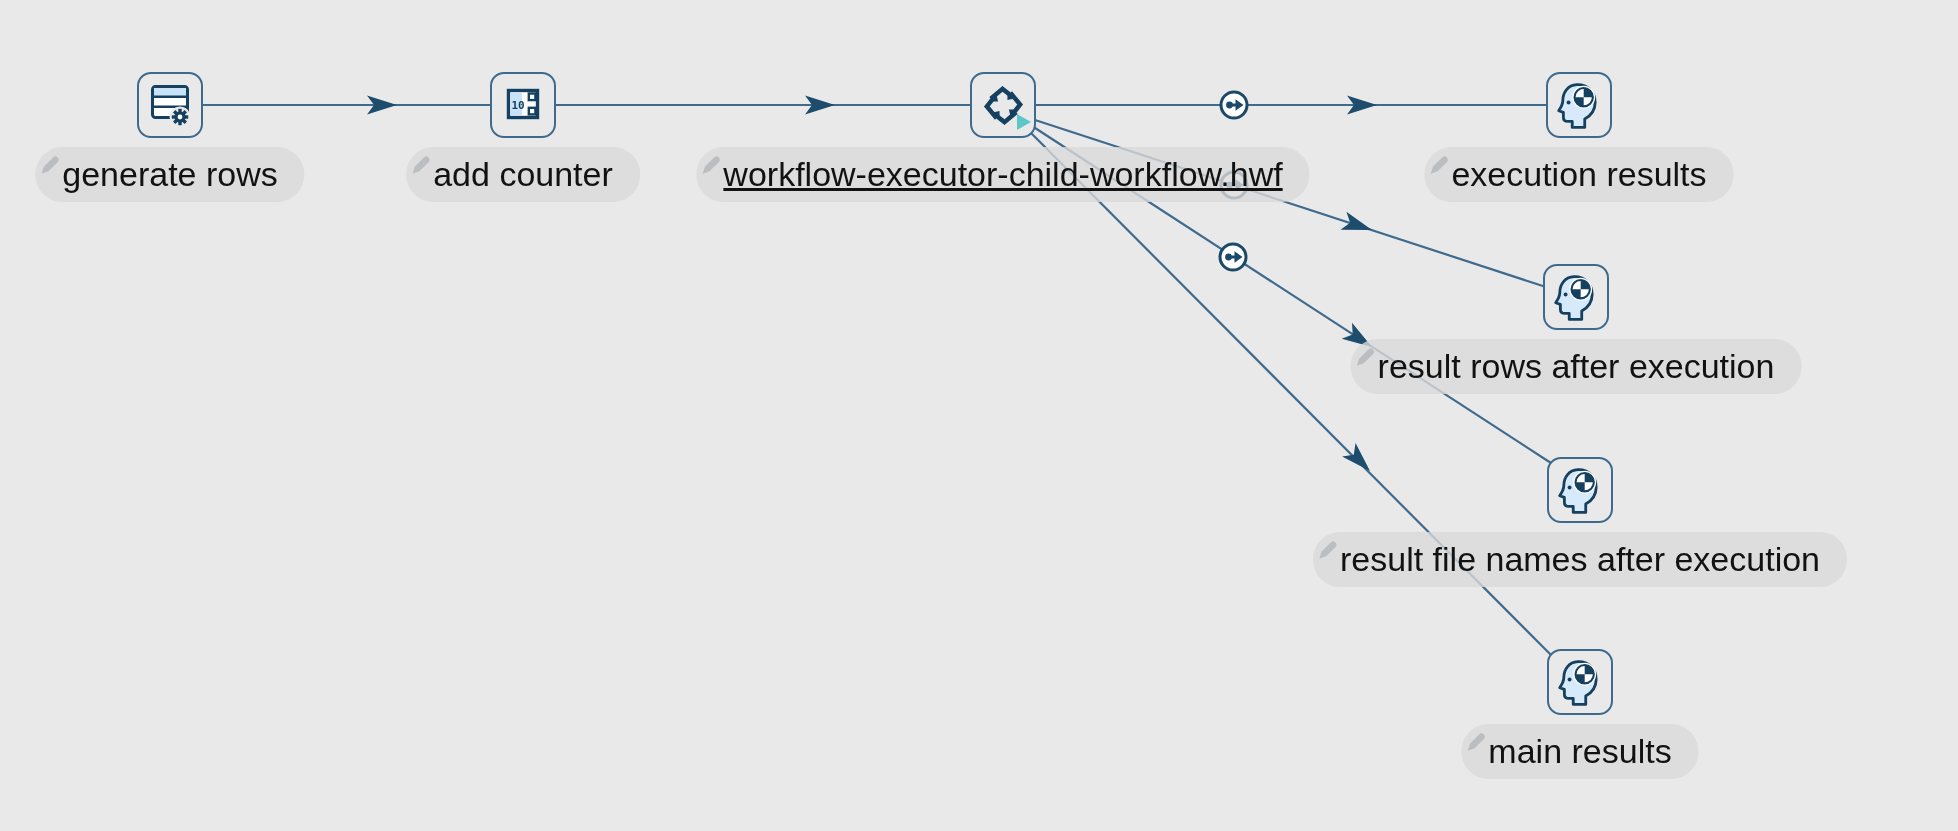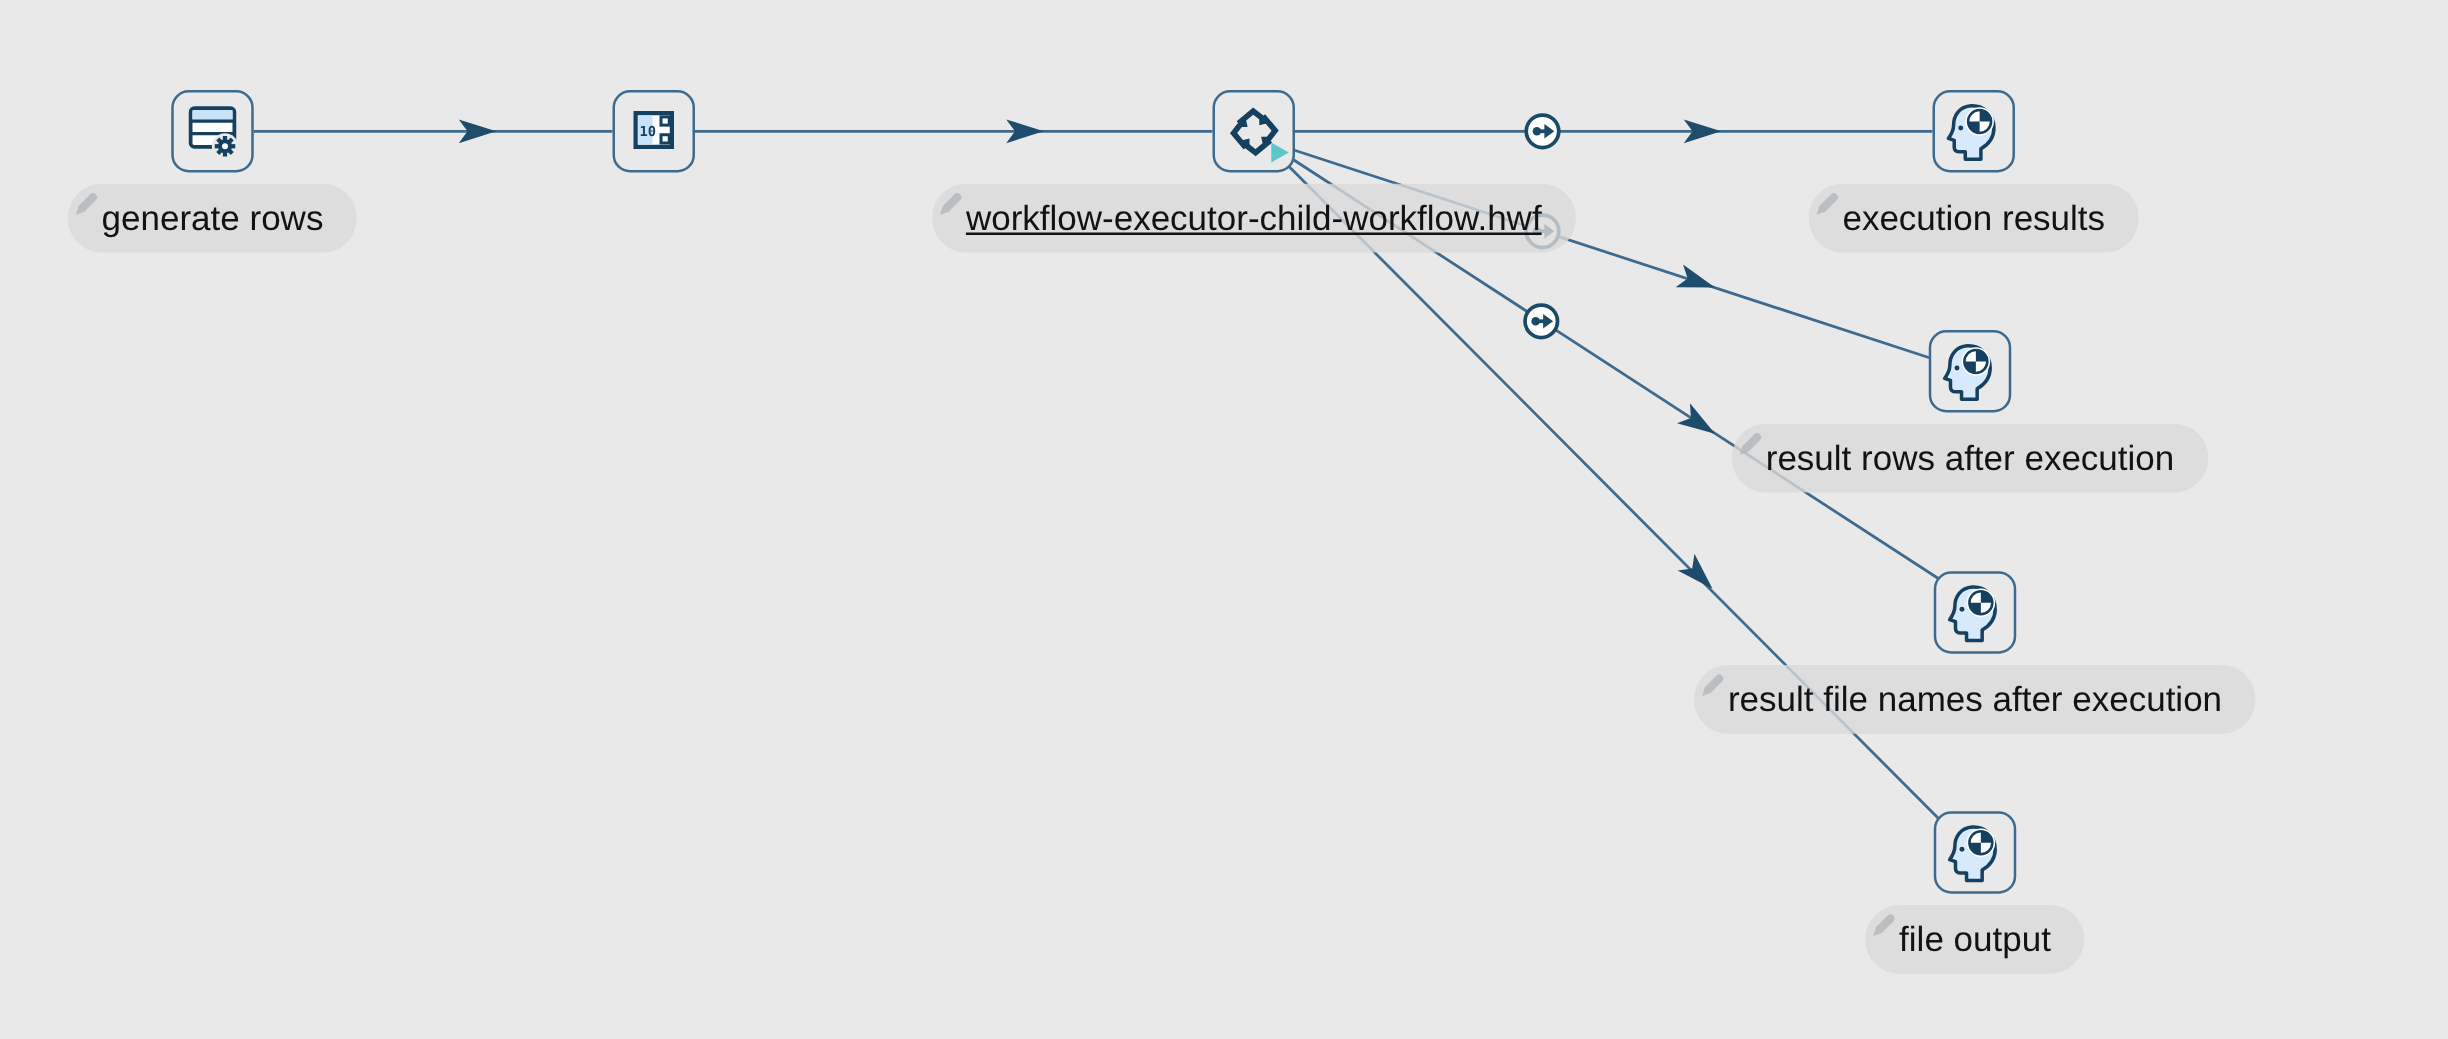--- a/index.html
+++ b/index.html
@@ -4,21 +4,21 @@
 <style>
   html,body{margin:0;padding:0;}
   body{font-family:"Liberation Sans","DejaVu Sans",sans-serif;}
   #canvas{position:relative;overflow:hidden;}
   #hop-layer{position:absolute;left:0;top:0;}
   .node{position:absolute;width:66px;height:66px;box-sizing:border-box;
         border-radius:14px;display:flex;align-items:center;justify-content:center;}
   .node-badge{position:absolute;right:3px;bottom:6px;width:0;height:0;
         border-top:8px solid transparent;border-bottom:8px solid transparent;}
   .node-label{position:absolute;height:55px;line-height:55px;padding:0 27px;
-        border-radius:27px;font-size:28px;white-space:nowrap;
+        border-radius:27px;font-size:34px;white-space:nowrap;
         transform:translateX(-50%);}
   .pencil{position:absolute;left:2px;top:-9px;width:26px;height:26px;}
   .icon-wrap{display:flex;align-items:center;justify-content:flex-end;}
 </style>
 </head>
 <body>
 
 <div id="canvas" style="width: 1958px; height: 831px; background: rgb(233, 233, 233);">
     <svg id="hop-layer" width="1958" height="831">
       <g>
@@ -60,35 +60,38 @@
         </g>
       </g>
       <g>
         <line x1="1029" y1="131" x2="1551" y2="655" stroke="#3e6a8e" stroke-width="2.2"></line>
         <polygon points="0,0 -30,-9.5 -23,0 -30,9.5" fill="#1d4c6c" transform="translate(1370,471) rotate(45.109552026176516)"></polygon>
       </g>
     </svg>
     <div class="node-label" style="left: 170px; top: 147px; background: rgba(217, 217, 218, 0.8); color: rgb(18, 18, 18);"><span class="pencil"><svg width="26" height="26" viewBox="0 0 24 24">
      <path d="M4,21 L6,14.5 L14.5,6 A3,3 0 0 1 18.8,10.3 L10.3,18.8 L4,21 Z" fill="#b5b9bc" opacity="0.85"></path>
    </svg></span><span>generate rows</span></div>
+    <div class="node-label" style="left: 523px; top: 147px; background: rgba(217, 217, 218, 0.8); color: rgb(18, 18, 18);"><span class="pencil"><svg width="26" height="26" viewBox="0 0 24 24">
+     <path d="M4,21 L6,14.5 L14.5,6 A3,3 0 0 1 18.8,10.3 L10.3,18.8 L4,21 Z" fill="#b5b9bc" opacity="0.85"></path>
+   </svg></span><span>add counter</span></div>
     <div class="node-label" style="left: 1003px; top: 147px; background: rgba(217, 217, 218, 0.8); color: rgb(18, 18, 18); text-decoration: underline;"><span class="pencil"><svg width="26" height="26" viewBox="0 0 24 24">
      <path d="M4,21 L6,14.5 L14.5,6 A3,3 0 0 1 18.8,10.3 L10.3,18.8 L4,21 Z" fill="#b5b9bc" opacity="0.85"></path>
    </svg></span><span>workflow-executor-child-workflow.hwf</span></div>
     <div class="node-label" style="left: 1576px; top: 339px; background: rgba(217, 217, 218, 0.8); color: rgb(18, 18, 18);"><span class="pencil"><svg width="26" height="26" viewBox="0 0 24 24">
      <path d="M4,21 L6,14.5 L14.5,6 A3,3 0 0 1 18.8,10.3 L10.3,18.8 L4,21 Z" fill="#b5b9bc" opacity="0.85"></path>
    </svg></span><span>result rows after execution</span></div>
     <div class="node-label" style="left: 1579px; top: 147px; background: rgba(217, 217, 218, 0.8); color: rgb(18, 18, 18);"><span class="pencil"><svg width="26" height="26" viewBox="0 0 24 24">
      <path d="M4,21 L6,14.5 L14.5,6 A3,3 0 0 1 18.8,10.3 L10.3,18.8 L4,21 Z" fill="#b5b9bc" opacity="0.85"></path>
    </svg></span><span>execution results</span></div>
     <div class="node-label" style="left: 1580px; top: 532px; background: rgba(217, 217, 218, 0.8); color: rgb(18, 18, 18);"><span class="pencil"><svg width="26" height="26" viewBox="0 0 24 24">
      <path d="M4,21 L6,14.5 L14.5,6 A3,3 0 0 1 18.8,10.3 L10.3,18.8 L4,21 Z" fill="#b5b9bc" opacity="0.85"></path>
    </svg></span><span>result file names after execution</span></div>
     <div class="node-label" style="left: 1580px; top: 724px; background: rgba(217, 217, 218, 0.8); color: rgb(18, 18, 18);"><span class="pencil"><svg width="26" height="26" viewBox="0 0 24 24">
      <path d="M4,21 L6,14.5 L14.5,6 A3,3 0 0 1 18.8,10.3 L10.3,18.8 L4,21 Z" fill="#b5b9bc" opacity="0.85"></path>
-   </svg></span><span>file output</span></div>
+   </svg></span><span>main results</span></div>
     <div class="node" style="left: 137px; top: 72px; border: 2.5px solid rgb(62, 106, 142); background: rgb(233, 233, 233);">
       <span class="icon-wrap">
         <svg width="48" height="48" viewBox="0 0 48 48">
     <rect x="6.5" y="5.5" width="35" height="31" rx="3" fill="#ffffff" stroke="#16405f" stroke-width="3"></rect>
     <rect x="8" y="7" width="32" height="8.5" fill="#c8e2f7"></rect>
     <line x1="6.5" y1="15.8" x2="41.5" y2="15.8" stroke="#16405f" stroke-width="2.6"></line>
     <line x1="6.5" y1="25.8" x2="41.5" y2="25.8" stroke="#16405f" stroke-width="2.6"></line>
     <circle cx="34" cy="36" r="10.5" fill="#e9e9e9"></circle>
     <g transform="translate(34,36)">
       <g fill="#16405f">

